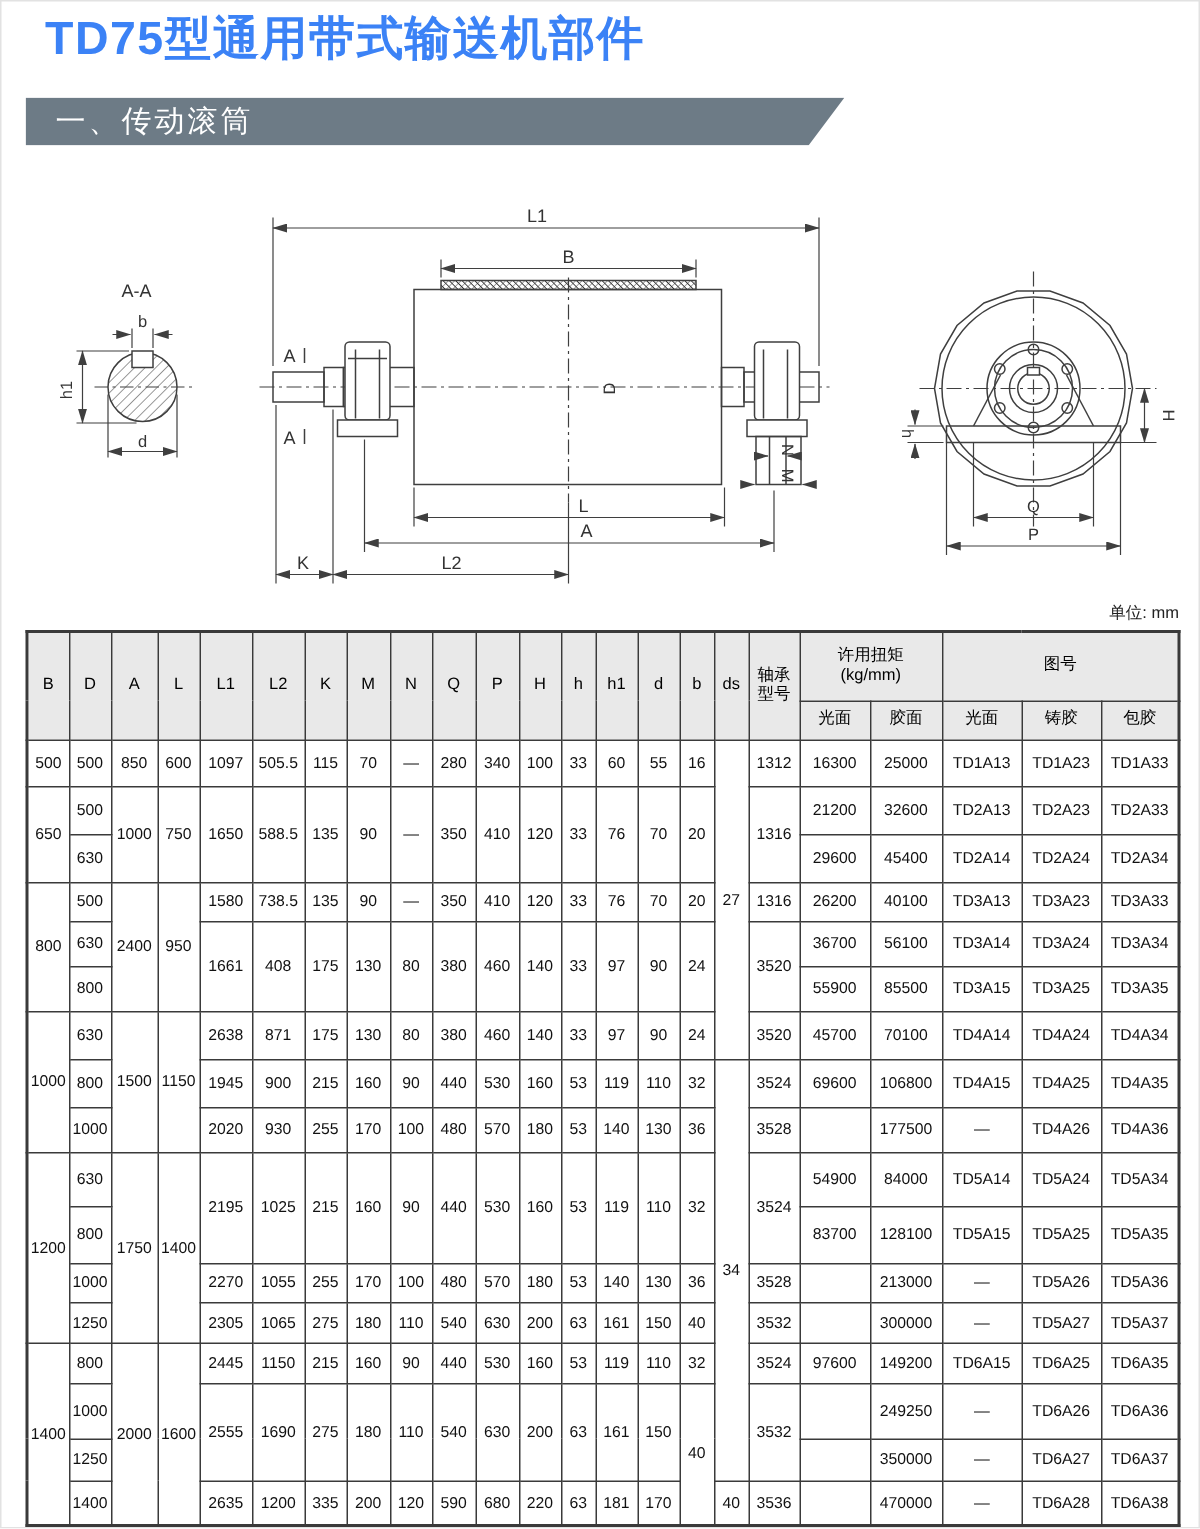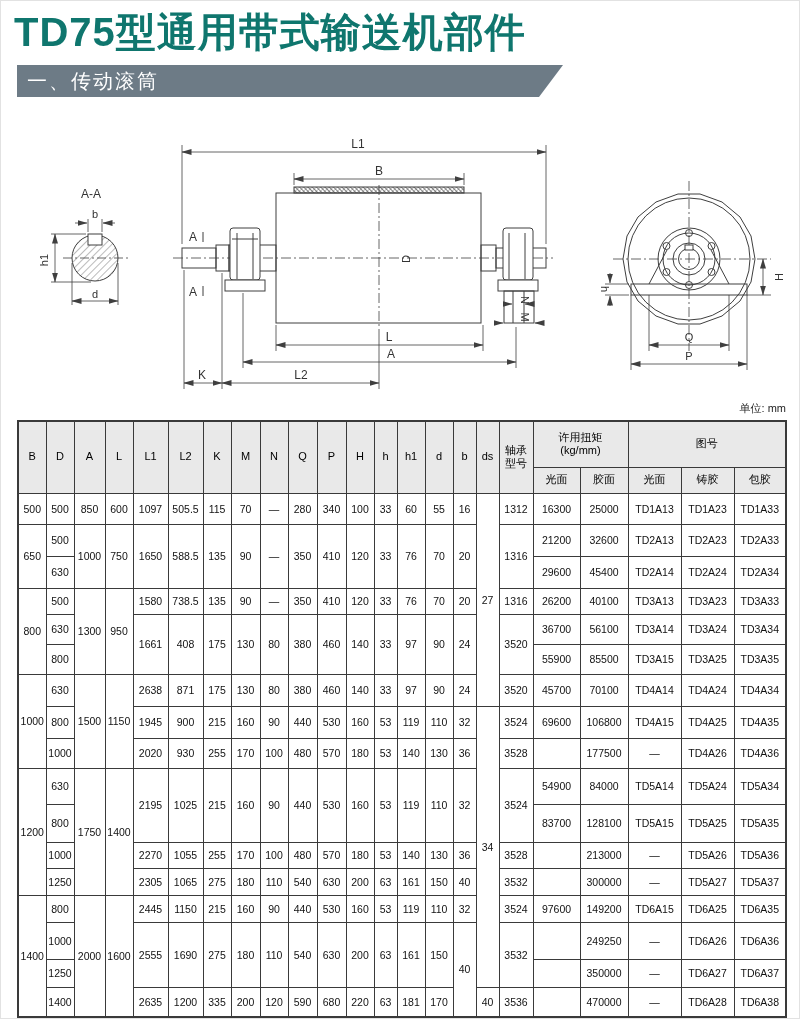--- a/index.html
+++ b/index.html
@@ -1,22 +1,22 @@
 <!DOCTYPE html>
 <html><head>
 <meta charset="utf-8">
 <style>
   html,body{margin:0;padding:0;background:#fff;}
   .page{position:relative;width:800px;height:1019px;background:#fff;overflow:hidden;
         border:1px solid #e2e2e2;box-sizing:border-box;
         font-family:"Liberation Sans","DejaVu Sans",sans-serif;}
-  .title{position:absolute;top:4px;left:13px;font-size:40px;font-weight:bold;
-         color:#0f766e;letter-spacing:1px;white-space:nowrap;}
+  .title{position:absolute;top:4px;left:29px;font-size:31px;font-weight:bold;
+         color:#3b82f6;letter-spacing:1px;white-space:nowrap;}
   .banner{position:absolute;top:64px;left:16px;width:546px;height:32px;background:#6d7b86;
-          color:#fff;font-size:20px;line-height:32px;padding-left:10px;box-sizing:border-box;
+          color:#fff;font-size:20px;line-height:32px;padding-left:20px;box-sizing:border-box;
           clip-path:polygon(0 0,100% 0,calc(100% - 24px) 100%,0 100%);letter-spacing:2px;}
   svg.drawing{position:absolute;top:0;left:0;}
   svg .thin{stroke-width:0.8;}
   svg text{font-family:"Liberation Sans","DejaVu Sans",sans-serif;font-size:11px;fill:#333;stroke:none;}
   svg text.big{font-size:12px;}
   .unit-note{position:absolute;top:400px;right:13px;font-size:11px;color:#222;text-align:center;}
   table.dim{position:absolute;top:419px;left:16px;border-collapse:collapse;table-layout:fixed;
             width:768px;border:2px solid #3a3a3a;}
   table.dim th,table.dim td{border:1px solid #3a3a3a;text-align:center;vertical-align:middle;
             padding:0;font-weight:normal;overflow:hidden;}
@@ -279,21 +279,21 @@
           <td>630</td>
           <td>29600</td>
           <td>45400</td>
           <td>TD2A14</td>
           <td>TD2A24</td>
           <td>TD2A34</td>
         </tr>
         <tr style="height: 26px;">
           <td rowspan="3">800</td>
           <td>500</td>
-          <td rowspan="3">1300</td>
+          <td rowspan="3">2400</td>
           <td rowspan="3">950</td>
           <td>1580</td>
           <td>738.5</td>
           <td>135</td>
           <td>90</td>
           <td>—</td>
           <td>350</td>
           <td>410</td>
           <td>120</td>
           <td>33</td>

